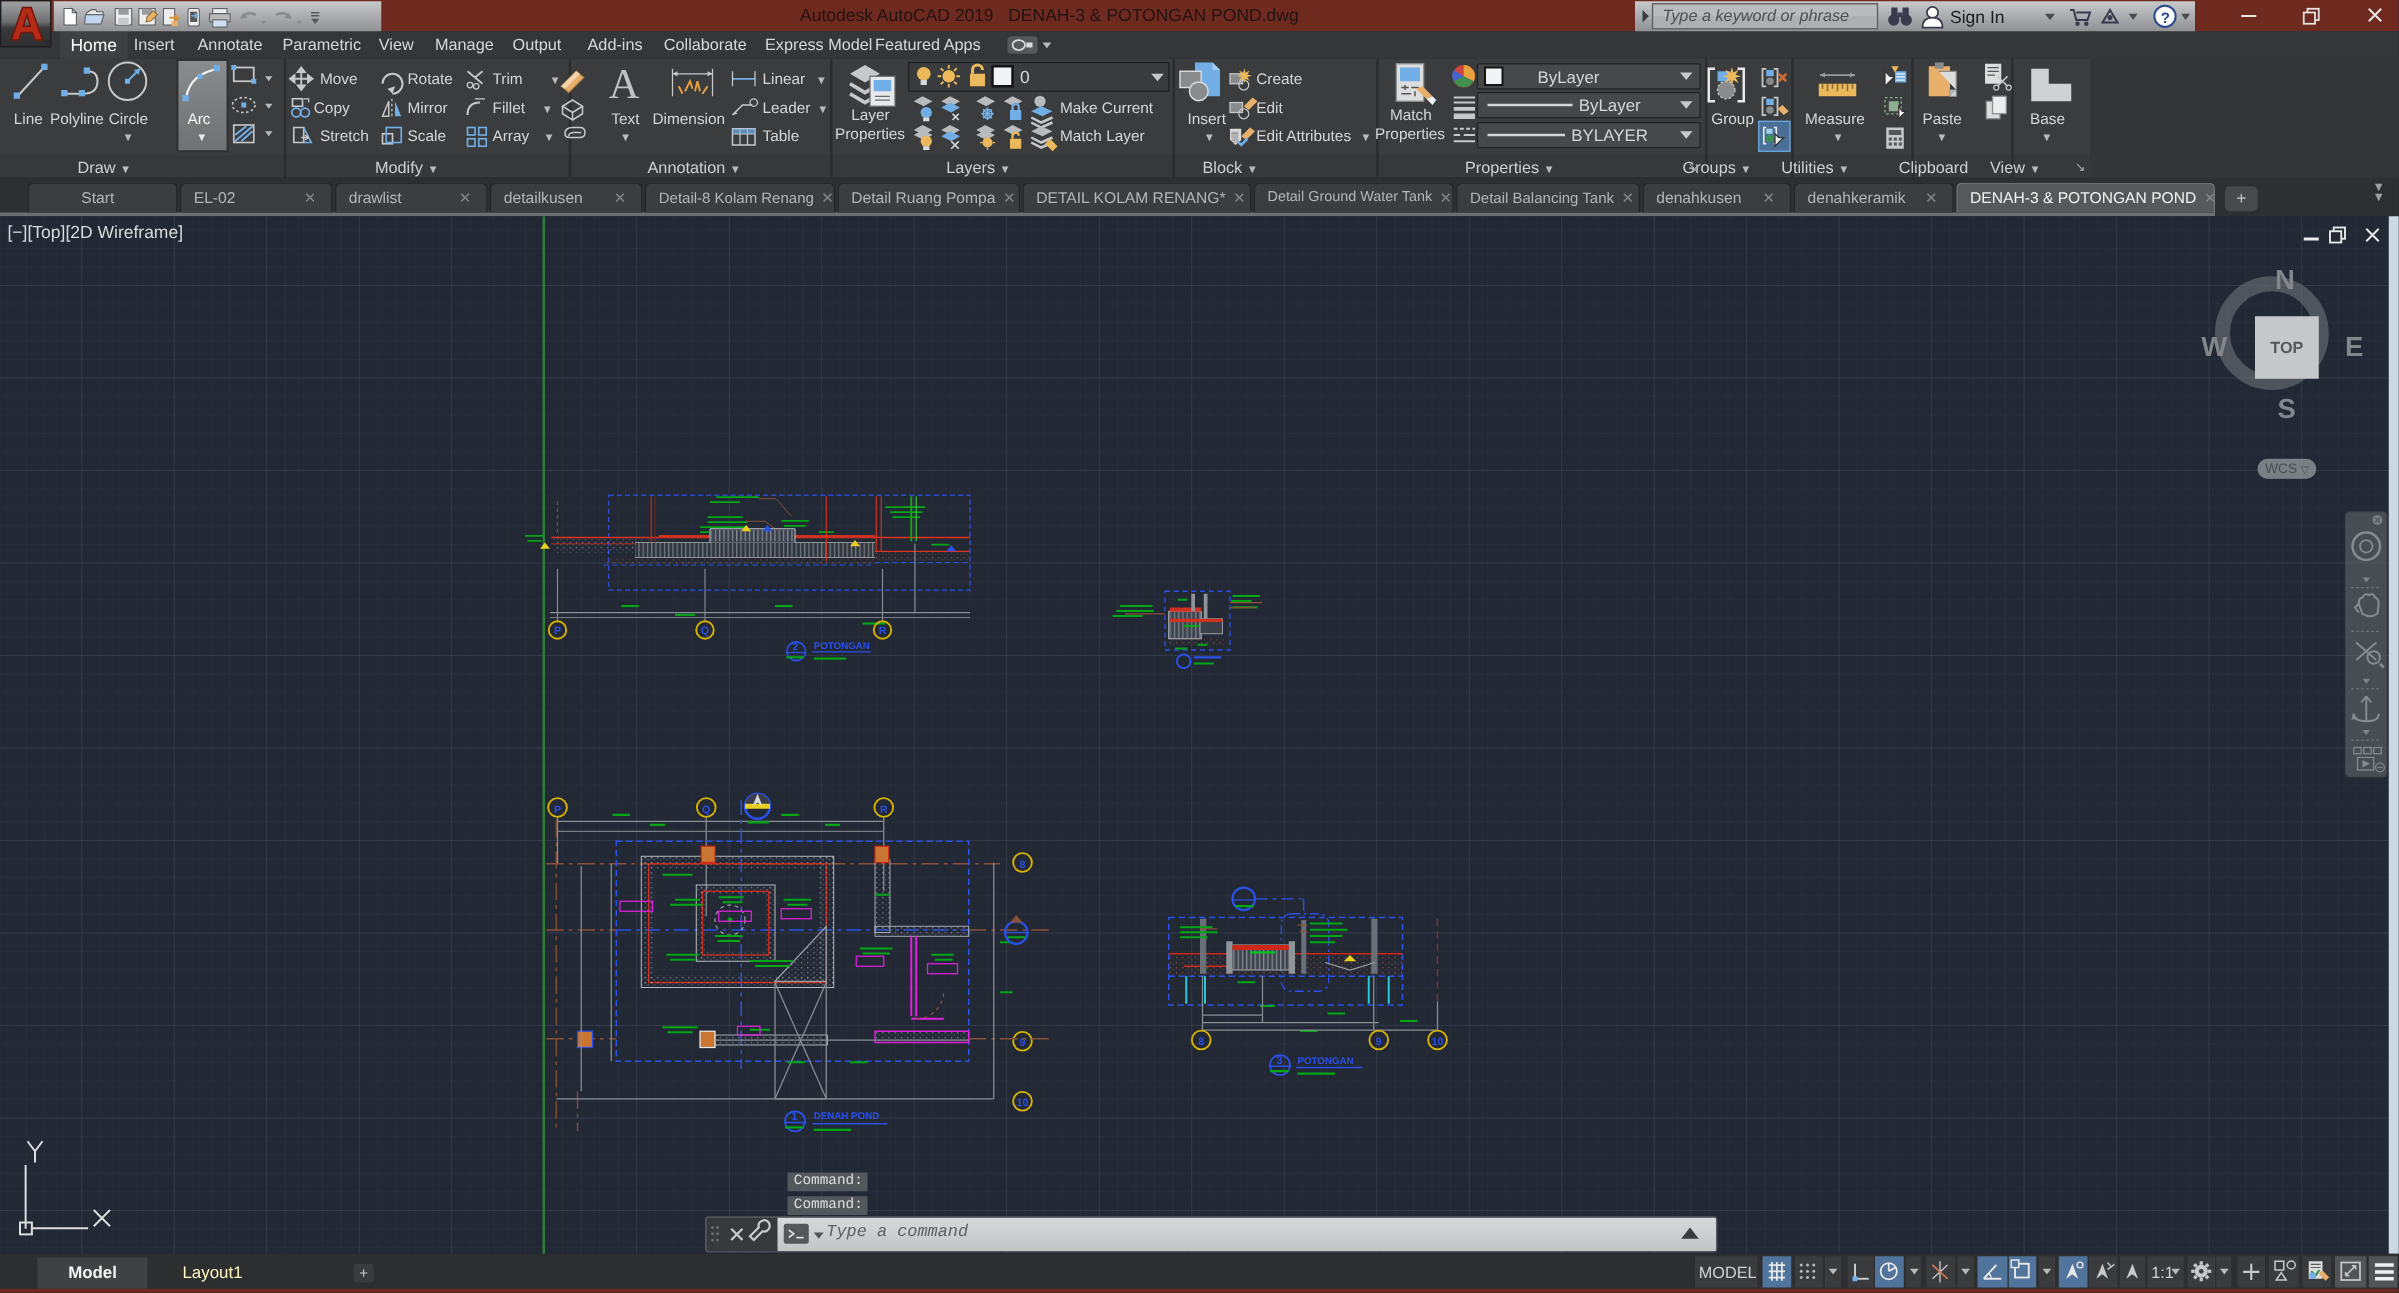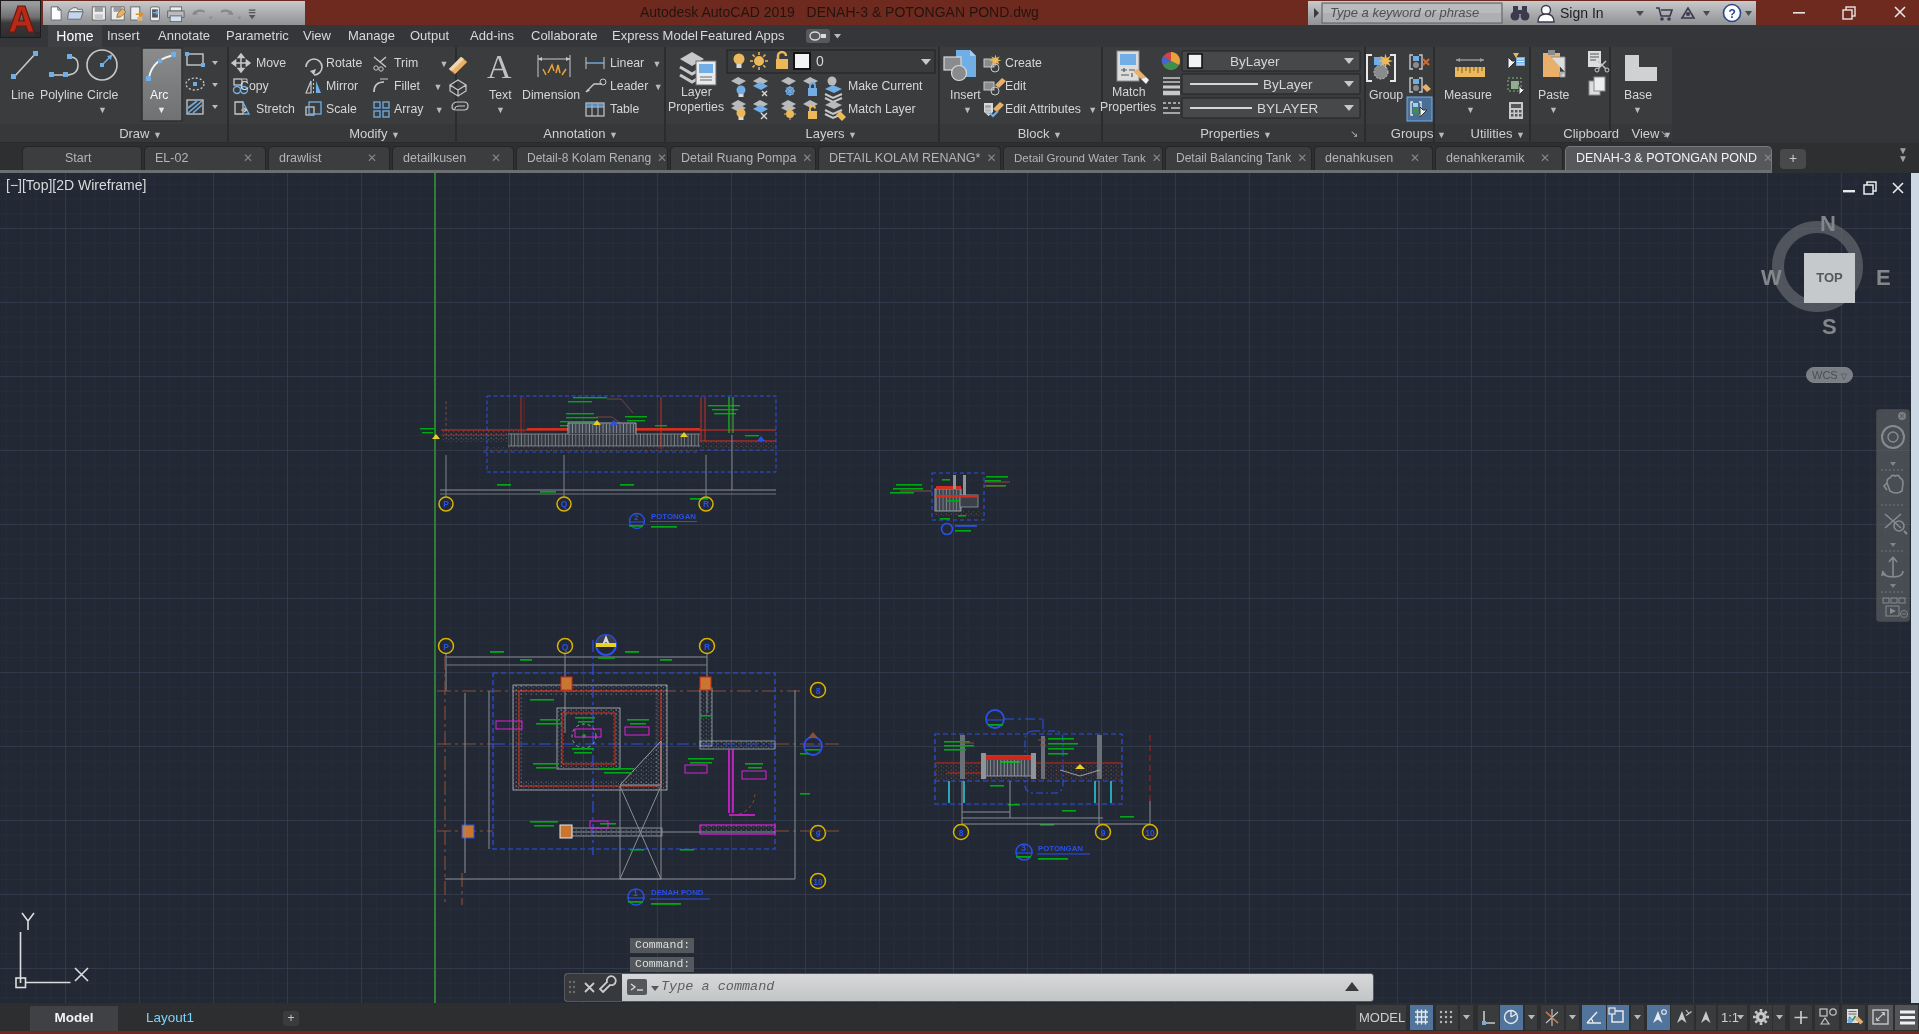--- a/index.html
+++ b/index.html
@@ -20,21 +20,21 @@
   
   #menubar { position:absolute; top:25px; left:0; width:1919px; height:22px; background:#353639; }
   .mtab { position:absolute; top:0; height:22px; line-height:22px; color:#d7d8d9; font-size:13px; white-space:nowrap;}
   #mhome { position:absolute; top:0; left:48px; width:54px; height:22px; background:#3E4043;
      color:#ffffff; text-align:center; line-height:22px; font-size:14px; }
 
   
   #ribbon { position:absolute; top:47px; left:0; width:1919px; height:96px; background:#3B3C3E; }
   #ribbonafter { position:absolute; top:0; left:1672px; width:247px; height:96px; background:#343538; }
   .psep { position:absolute; top:0; width:2px; height:96px; background:#2B2C2E; }
-  .plabel { position:absolute; top:79px; width:100px; height:17px; color:#cfd0d1; font-size:13px; text-align:right; }
+  .plabel { position:absolute; top:79px; width:100px; height:17px; color:#cfd0d1; font-size:13px; text-align:left; }
   .rlbl { position:absolute; color:#d5d6d7; font-size:12.3px; white-space:nowrap; }
   .arr { color:#b9babc; font-size:9px; }
 
   
   #tabbar { position:absolute; top:143px; left:0; width:1919px; height:30px; background:#2E2F31; }
   #tabline { position:absolute; top:27px; left:0; width:1772px; height:3px; background:#6C6E70; }
   .dtab { position:absolute; top:3px; height:24px; background:#3B3D3F; border-radius:5px 5px 0 0;
      border:1px solid #242527; border-bottom:none; color:#b4b5b7; font-size:12.5px; line-height:22px; white-space:nowrap; overflow:hidden;
      display:flex; justify-content:space-between; padding:0 12px 0 10px; }
   .dtab i { font-style:normal; color:#85878b; font-size:12px; margin-left:6px;}
@@ -76,21 +76,21 @@
      border-radius:2px 0 0 2px; }
   #cmdtext { position:absolute; top:5px; left:96px; color:#5d5f62; font-size:13.5px;
      font-family:"Liberation Mono", monospace; font-style:italic; }
 
   
   #statusbar { position:absolute; top:1003px; left:0; width:1919px; height:28px; background:#2D2E30; }
   #statusbar2 { position:absolute; top:1031px; left:0; width:1919px; height:3px; background:#6E2A1E; }
   #modeltab { position:absolute; top:3px; left:30px; width:88px; height:25px; background:#3F4144;
      color:#f4f4f4; font-weight:bold; font-size:13.5px; text-align:center; line-height:24px; }
   #layouttab { position:absolute; top:3px; left:126px; width:88px; height:25px;
-     color:#7dd3fc; font-size:13.5px; text-align:center; line-height:24px; }
+     color:#fef9c3; font-size:13.5px; text-align:center; line-height:24px; }
 </style>
 </head>
 <body>
 <div id="win">
 
   <div id="titlebar"></div>
   <div id="qat">
     <svg width="262" height="24">
         <g transform="translate(2.5,2.6) scale(0.82)">
 
@@ -521,21 +521,21 @@
       <path d="M1625 8 h14 v12 h18 v14 h-32 z" fill="#d0d1d3"></path>
     </svg>
 
     <div class="rlbl" style="left:11px;top:41px;">Line</div>
     <div class="rlbl" style="left:40px;top:41px;">Polyline</div>
     <div class="rlbl" style="left:87px;top:41px;">Circle</div>
     <div class="rlbl" style="left:150px;top:41px;color:#f5f6f7;">Arc</div>
     <div class="arr" style="position:absolute;left:98px;top:58px;">▼</div>
     <div class="arr" style="position:absolute;left:157px;top:58px;color:#e8e9ea;">▼</div>
     <div class="rlbl" style="left:256px;top:9px;">Move</div>
-    <div class="rlbl" style="left:240px;top:32px;">Copy</div>
+    <div class="rlbl" style="left:251px;top:32px;">Copy</div>
     <div class="rlbl" style="left:256px;top:55px;">Stretch</div>
     <div class="rlbl" style="left:326px;top:9px;">Rotate</div>
     <div class="rlbl" style="left:326px;top:32px;">Mirror</div>
     <div class="rlbl" style="left:326px;top:55px;">Scale</div>
     <div class="rlbl" style="left:394px;top:9px;">Trim <span class="arr" style="margin-left:18px;">▼</span></div>
     <div class="rlbl" style="left:394px;top:32px;">Fillet <span class="arr" style="margin-left:10px;">▼</span></div>
     <div class="rlbl" style="left:394px;top:55px;">Array <span class="arr" style="margin-left:8px;">▼</span></div>
     <div class="rlbl" style="left:489px;top:41px;">Text</div>
     <div class="arr" style="position:absolute;left:496px;top:58px;">▼</div>
     <div class="rlbl" style="left:522px;top:41px;">Dimension</div>

